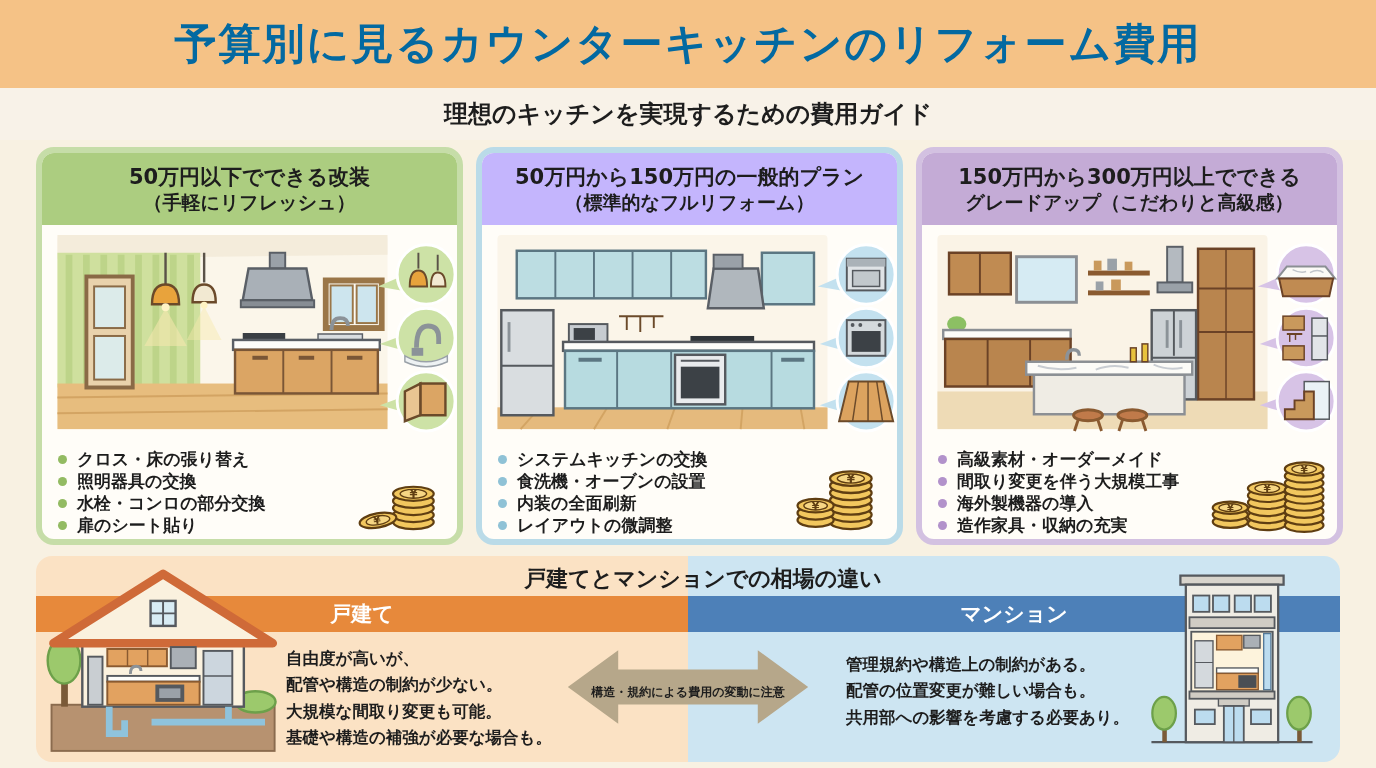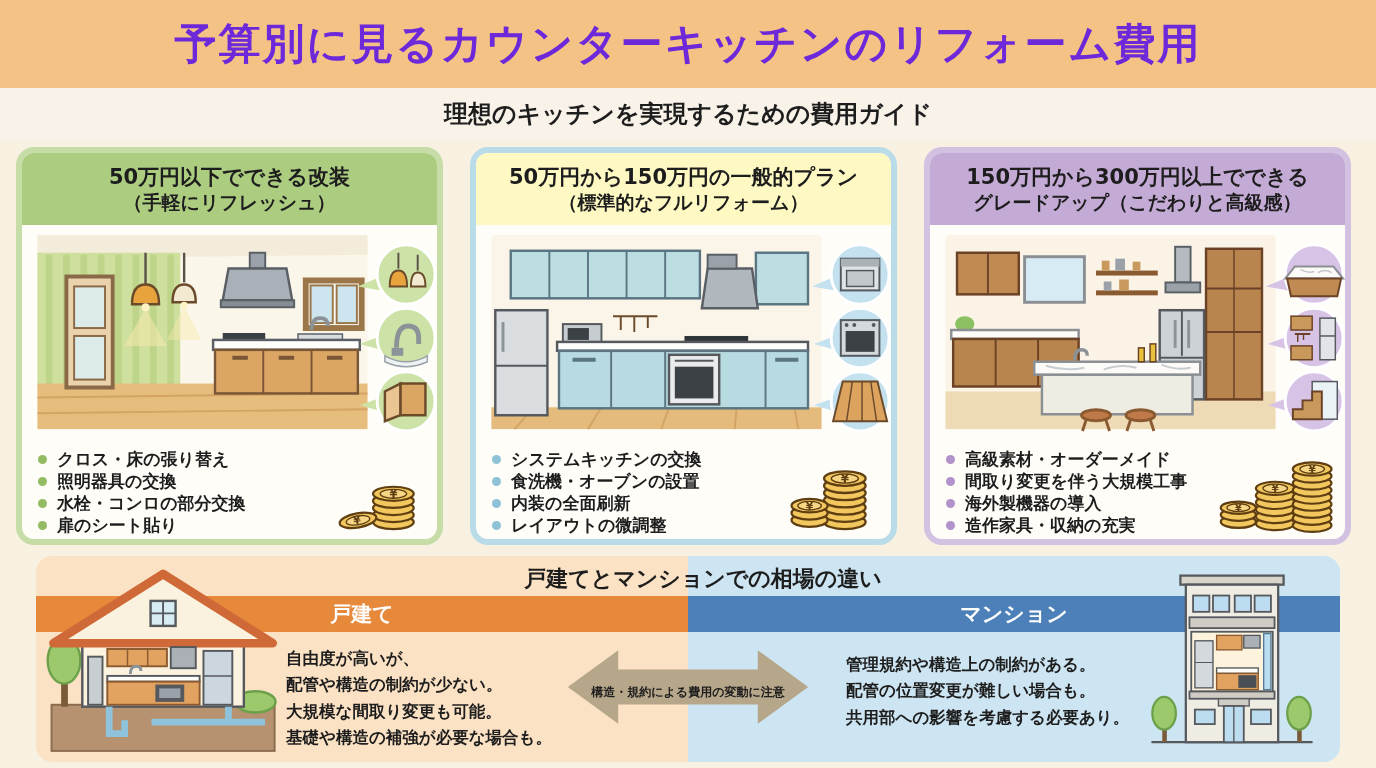--- a/index.html
+++ b/index.html
@@ -4,28 +4,28 @@
 <style>
   html,body{margin:0;padding:0;}
   body{
     width:1376px;height:768px;overflow:hidden;
     background:#f8f1e2;
     font-family:"DejaVu Sans","Liberation Sans",sans-serif;
     font-weight:bold;color:#1d1d1d;
   }
   
   .title-bar{height:88px;background:#f5c286;display:flex;align-items:center;justify-content:center;}
-  .title-bar h1{margin:0;font-size:42px;letter-spacing:2px;color:#6d28d9;}
+  .title-bar h1{margin:0;font-size:42px;letter-spacing:2px;color:#0369a1;}
   .subtitle-strip{height:52px;background:#f8f2e8;display:flex;align-items:center;justify-content:center;font-size:24px;}
   
-  .cards{display:flex;gap:27px;padding:7px 0 0 16px;}
+  .cards{display:flex;gap:13px;padding:7px 0 0 36px;}
   .card{width:427px;height:398px;box-sizing:border-box;border-radius:18px;
         background:#fffdf8;overflow:hidden;border:6px solid #ccc;}
   .card.green{border-color:#c6dda8;}   .card.green  .card-header{background:#accd80;}
-  .card.blue{border-color:#badbe8;}    .card.blue   .card-header{background:#fef9c3;}
+  .card.blue{border-color:#badbe8;}    .card.blue   .card-header{background:#c4b5fd;}
   .card.purple{border-color:#d3c1e1;}  .card.purple .card-header{background:#c4abd6;}
   .card-header{height:72px;display:flex;flex-direction:column;align-items:center;justify-content:center;}
   .card-title{font-size:21px;line-height:1.3;}
   .card-sub{font-size:19px;line-height:1.2;}
   .scene{display:block;width:415px;height:216px;}
   .features{position:relative;height:98px;padding:7px 10px 0 16px;box-sizing:border-box;}
   .features ul{list-style:none;margin:0;padding:0;}
   .features li{display:flex;align-items:center;gap:10px;font-size:17px;line-height:22px;}
   .dot{width:9px;height:9px;border-radius:50%;flex:none;}
   .card.green  .dot{background:#93bb62;}

